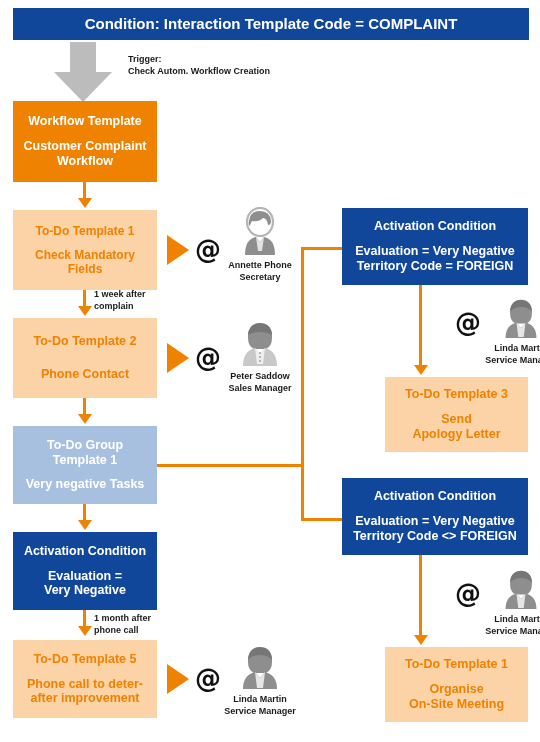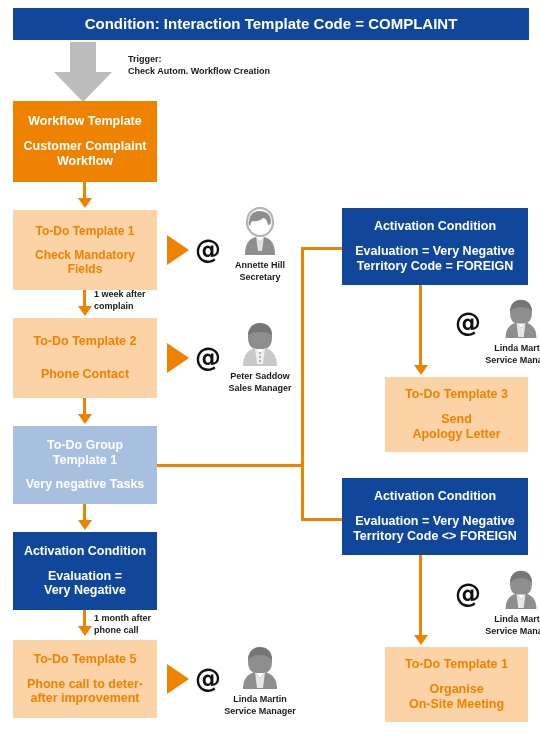--- a/index.html
+++ b/index.html
@@ -157,21 +157,21 @@
   <div class="tri-right" style="left:167px; top:235px;"></div>
   <div class="at" style="left:195px; top:236px;">@</div>
 
   <div class="person" style="left:212px; top:207px;">
     <svg class="avatar" width="46" height="48" viewBox="0 0 46 48">
       <ellipse cx="23" cy="15" rx="13" ry="14" fill="none" stroke="#b5b5b5" stroke-width="2.2"></ellipse>
       <path d="M12 14 Q13 4 23 4 Q33 4 34 14 Q34 18 31 18 Q30 11 26 11 Q22 15 15 14 Q13 17 13 19 Q11 18 12 14 Z" fill="#8e8e8e"></path>
       <path d="M8 48 Q8 32 19 30 L23 35 L27 30 Q38 32 38 48 Z" fill="#8e8e8e"></path>
       <path d="M19 30 L23 35 L27 30 L25 44 L21 44 Z" fill="#e2e2e2"></path>
     </svg>
-    <div class="pname">Annette Hill</div>
+    <div class="pname">Annette Phone</div>
     <div class="pname">Secretary</div>
   </div>
 
   <div class="vline" style="left:83px; top:290px; height:19px;"></div>
   <div class="arrowdown" style="left:77.5px; top:306px;"></div>
   <div class="note" style="left:94px; top:289px; width:90px;">1 week after
 complain</div>
 
   <div class="box peach" style="left:13px; top:318px; width:144px; height:80px; font-size:12.5px;">
     <div class="ttl">To-Do Template 2</div>

